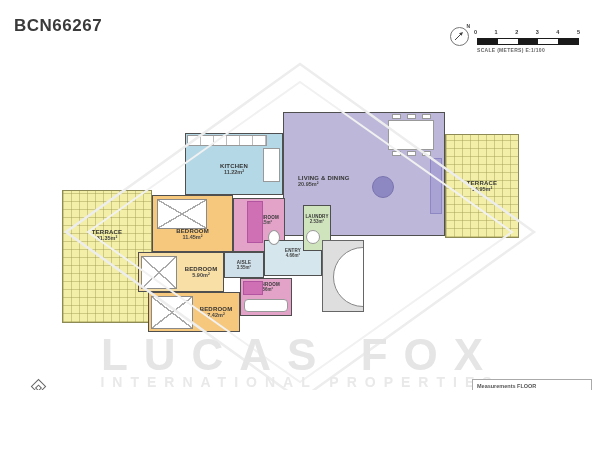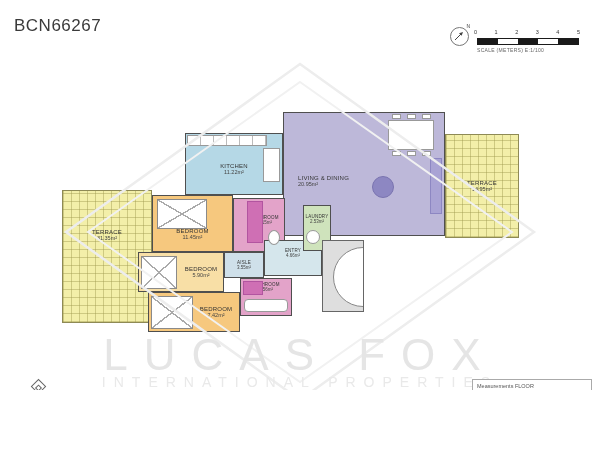--- a/index.html
+++ b/index.html
@@ -1,17 +1,17 @@
 <!DOCTYPE html>
 <html><head>
 <meta charset="utf-8">
 <style>
   html,body{margin:0;padding:0;background:#fff;}
   .canvas{position:relative;width:600px;height:390px;background:#fff;overflow:hidden;
-          font-family:"Liberation Sans","DejaVu Sans",sans-serif;}
+          font-family:"Liberation Sans","DejaVu Sans",sans-serif;font-weight:bold;}
   
   .title{position:absolute;left:14px;top:16px;font-size:17px;color:#3a3a3a;letter-spacing:.5px;}
   
   .compass{position:absolute;left:450px;top:27px;width:17px;height:17px;border:1px solid #777;border-radius:50%;}
   .compass .n{position:absolute;right:-2px;top:-5px;font-size:5px;color:#444;}
   .ticks{position:absolute;left:474px;top:29px;width:106px;display:flex;justify-content:space-between;}
   .ticks span{font-size:5.5px;color:#333;}
   .bar{position:absolute;left:477px;top:38px;width:100px;height:5px;border:1px solid #1a1a1a;display:flex;}
   .bar i{flex:1;}
   .bar i:nth-child(odd){background:#1a1a1a;} .bar i:nth-child(even){background:#fff;}

